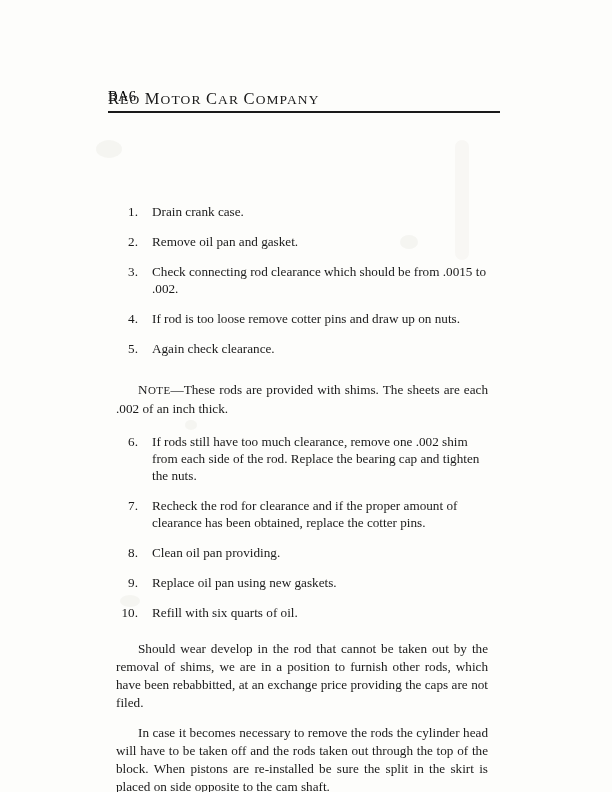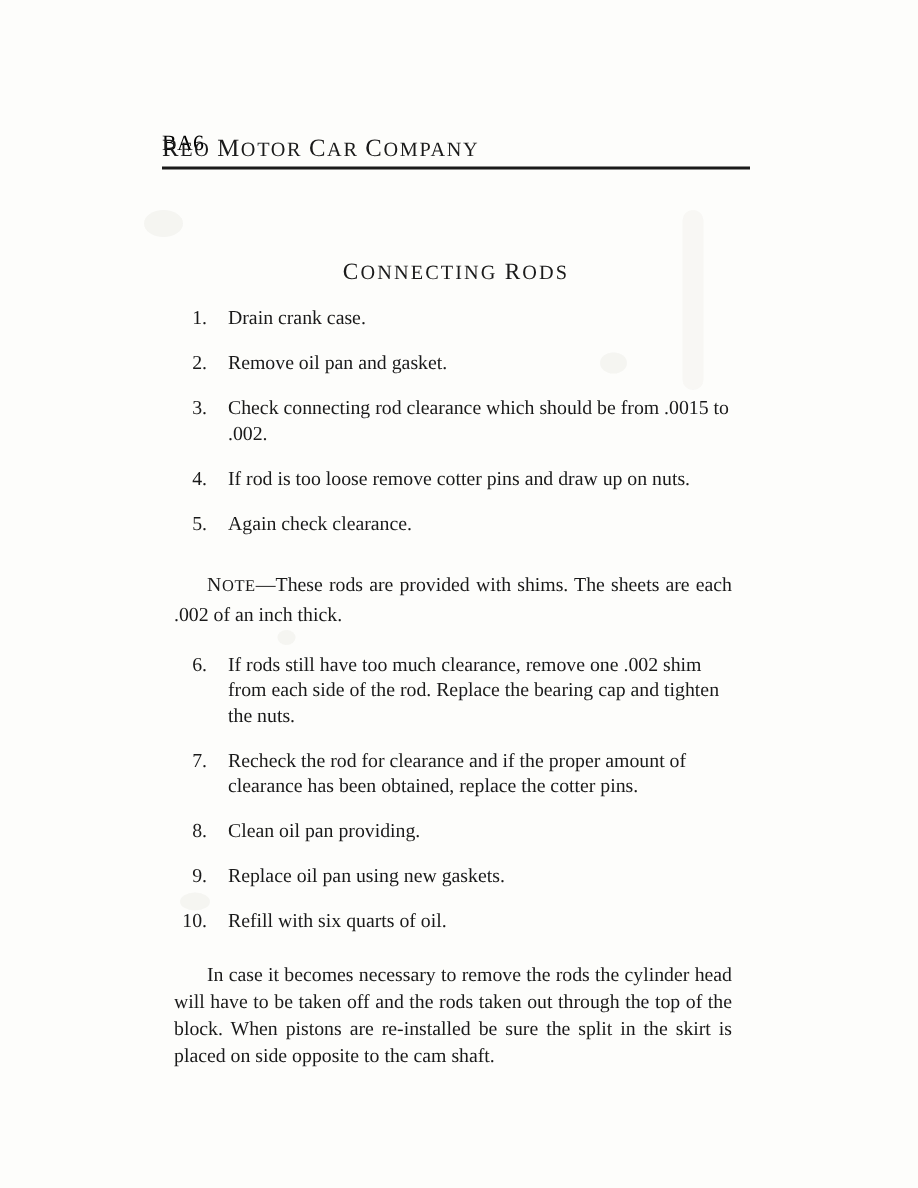--- a/index.html
+++ b/index.html
@@ -137,21 +137,20 @@
   <div class="blotch" style="left:120px; top:595px; width:20px; height:12px;"></div>
 
   <div class="header">
     <div class="header-folio">BA6</div>
     <div class="header-title">
       <span><span class="cap">R</span><span>EO</span> <span class="cap">M</span><span>OTOR</span> <span class="cap">C</span><span>AR</span> <span class="cap">C</span><span>OMPANY</span></span>
     </div>
   </div>
   <div class="header-rule"></div>
 
-  <div class="doc-title"><span class="cap">C</span><span>ONNECTING</span> <span class="cap">R</span><span>ODS</span></div>
 
   <div class="body-block">
 
     <div class="num-item">
       <span class="num">1.</span>
       <span class="txt">Drain crank case.</span>
     </div>
     <div class="num-item">
       <span class="num">2.</span>
       <span class="txt">Remove oil pan and gasket.</span>
@@ -189,16 +188,17 @@
       <span class="num">9.</span>
       <span class="txt">Replace oil pan using new gaskets.</span>
     </div>
     <div class="num-item">
       <span class="num">10.</span>
       <span class="txt">Refill with six quarts of oil.</span>
     </div>
 
     <div class="spacer-s"></div>
 
+    <div class="tail-para">Should wear develop in the rod that cannot be taken out by the removal of shims, we are in a position to furnish other rods, which have been rebabbitted, at an exchange price providing the caps are not filed.</div>
     <div class="tail-para">In case it becomes necessary to remove the rods the cylinder head will have to be taken off and the rods taken out through the top of the block.  When pistons are re-installed be sure the split in the skirt is placed on side opposite to the cam shaft.</div>
 
   </div>
 </div>
 
 </body></html>

